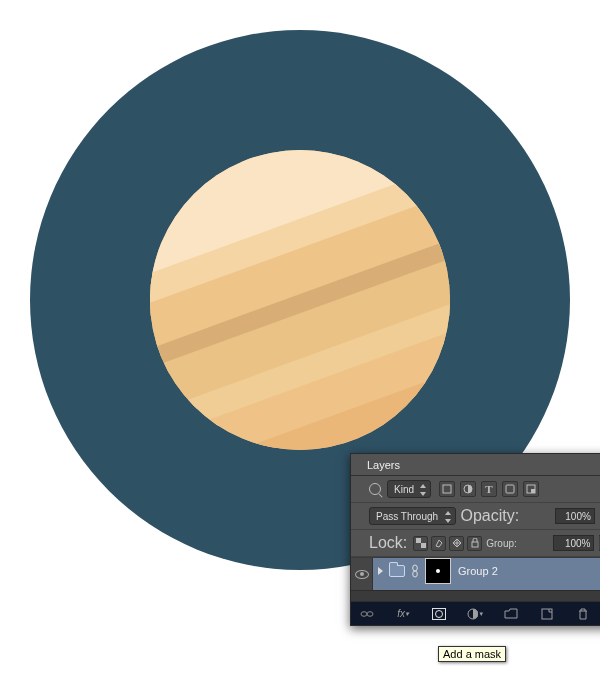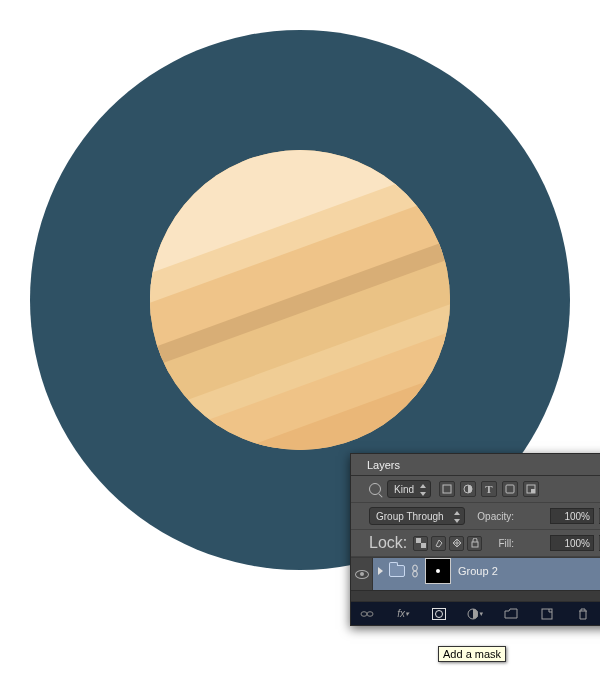--- a/index.html
+++ b/index.html
@@ -267,24 +267,24 @@
           <svg width="10" height="10">
             <rect x="1" y="1" width="8" height="8" fill="none" stroke="#bbb"></rect>
             <rect x="5" y="5" width="4" height="4" fill="#bbb"></rect>
           </svg>
         </div>
     </div>
   </div>
 
   <div class="row">
     <div class="dd" style="width:96px">
-      <span>Group Through</span>
+      <span>Pass Through</span>
       <span class="arrows"></span>
     </div>
-    <span style="margin-left:auto;font-size:10px;color:#ccc">Opacity:</span>
+    <span style="margin-left:auto;font-size:16px;color:#ccc">Opacity:</span>
     <div class="field">100%</div>
     <div class="chev"></div>
   </div>
 
   <div class="row">
     <span style="font-size:16px;color:#ccc">Lock:</span>
     <div class="lock-icons">
       <div class="lk">
           <svg width="10" height="10">
             <rect width="5" height="5" fill="#bbb"></rect>
@@ -302,21 +302,21 @@
             <path d="M5 1 L3 3 M5 1 L7 3 M5 9 L3 7 M5 9 L7 7 M1 5 L3 3 M1 5 L3 7 M9 5 L7 3 M9 5 L7 7" stroke="#bbb" fill="none"></path>
           </svg>
         </div>
       <div class="lk">
           <svg width="10" height="10">
             <rect x="2" y="4" width="6" height="5" fill="none" stroke="#bbb"></rect>
             <path d="M3 4 L3 2 A2 2 0 0 1 7 2 L7 4" fill="none" stroke="#bbb"></path>
           </svg>
         </div>
     </div>
-    <span style="margin-left:auto;font-size:10px;color:#ccc">Fill:</span>
+    <span style="margin-left:auto;font-size:10px;color:#ccc">Group:</span>
     <div class="field">100%</div>
     <div class="chev"></div>
   </div>
 
   <div class="layerlist">
     <div class="layer-row">
       <div class="eye-col">
           <div class="eye"></div>
         </div>
       <div class="layer-body">

